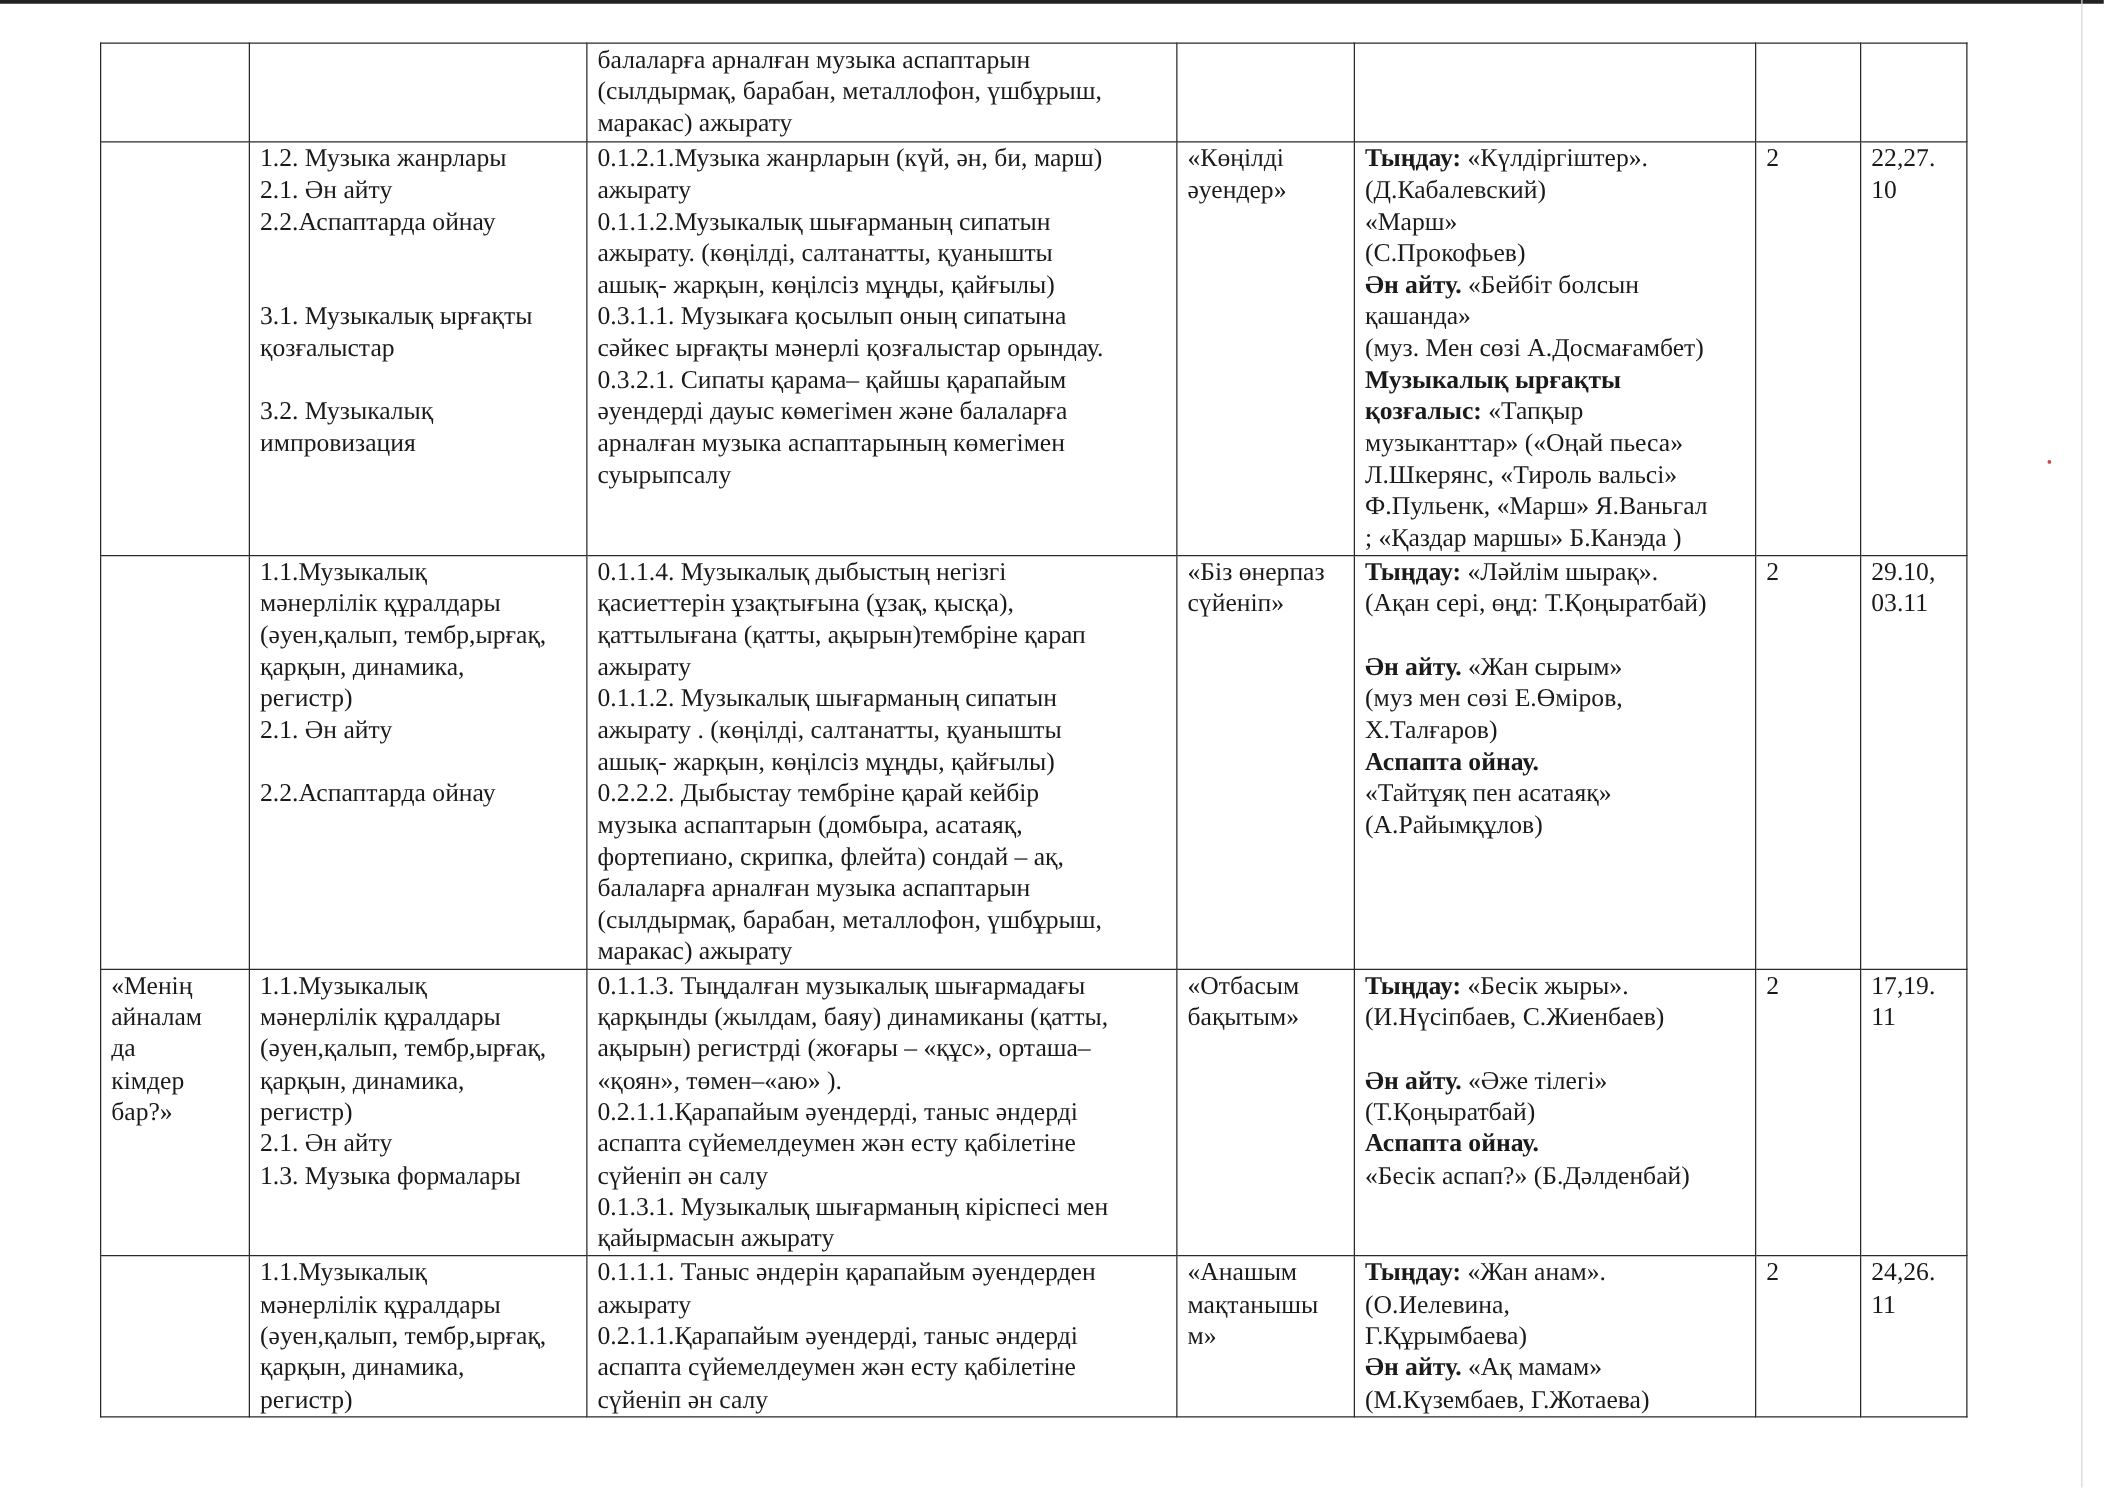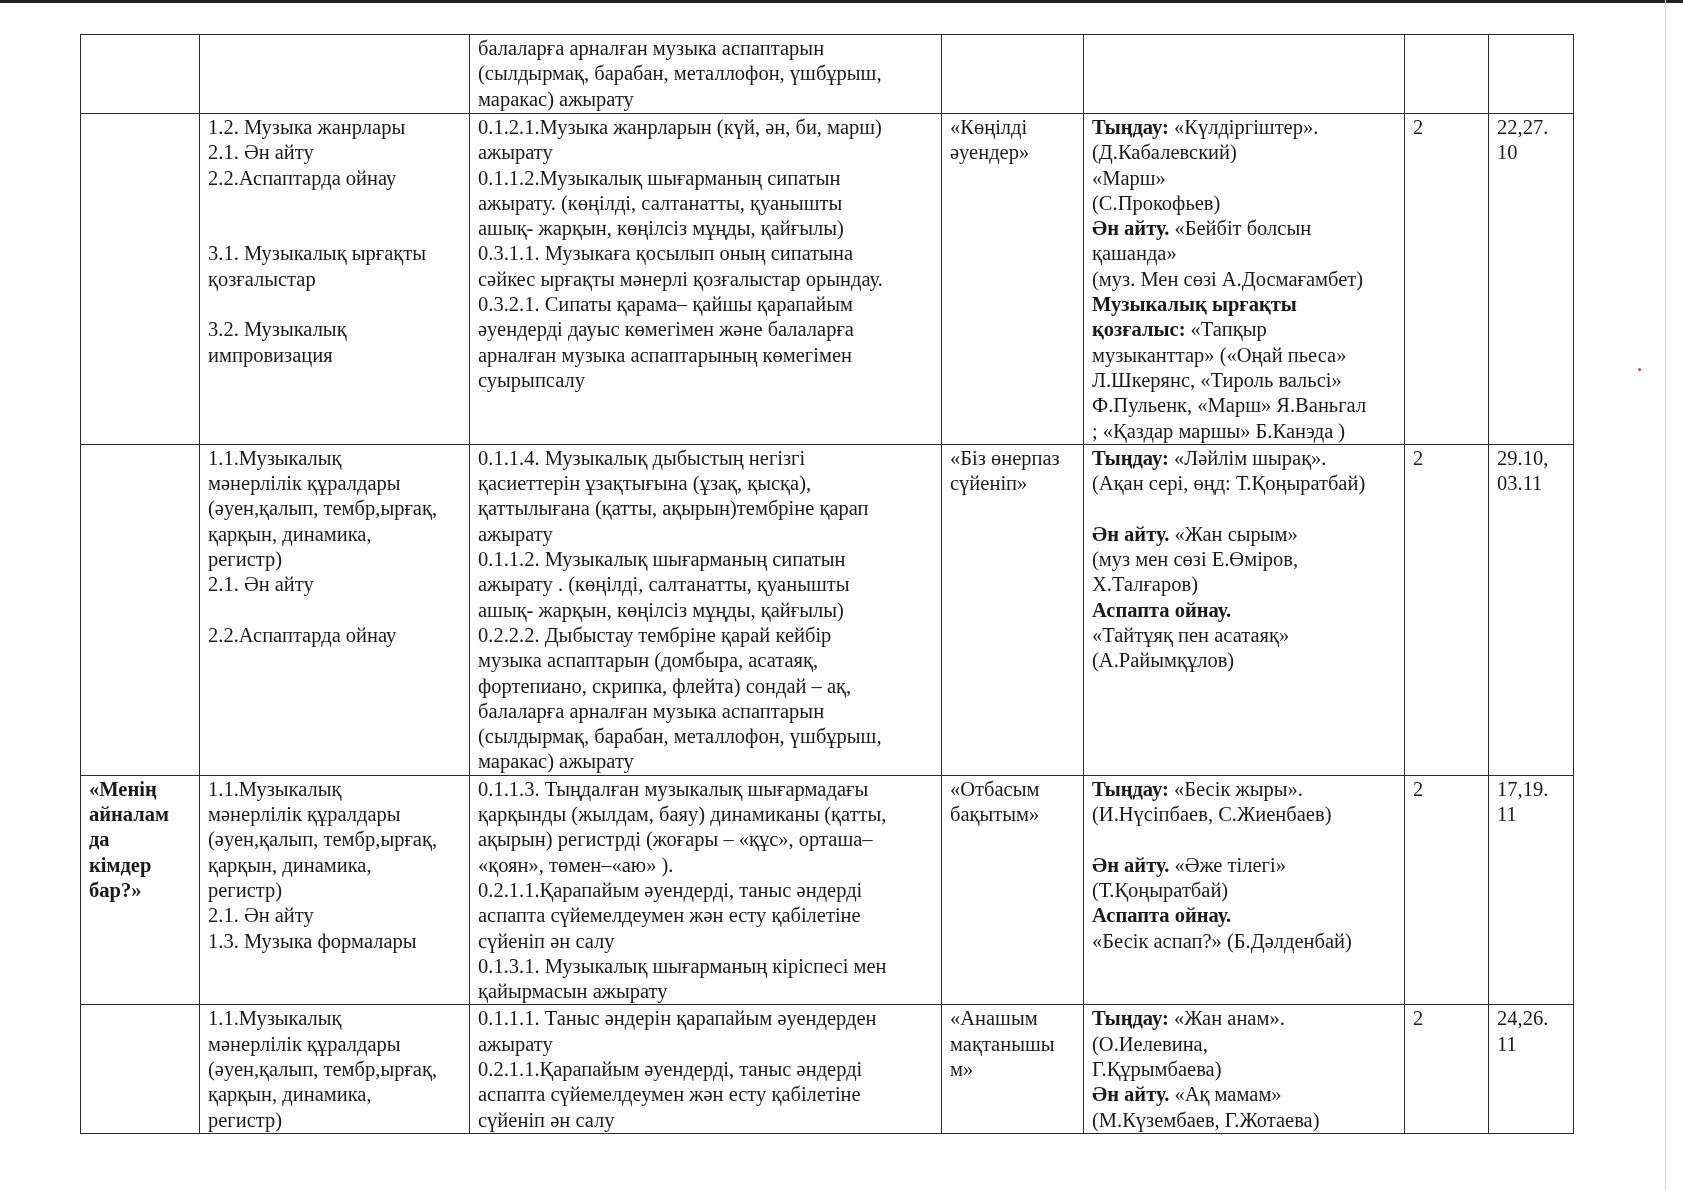--- a/index.html
+++ b/index.html
@@ -12,21 +12,21 @@
   .page-noise-dot { position: absolute; width: 3px; height: 3px; border-radius: 50%; background: #c44; }
   table.plan {
     position: absolute; left: 80px; top: 34px;
     border-collapse: collapse; table-layout: fixed; width: 1493px;
   }
   table.plan td {
     border: 1.5px solid #2a2a2a; vertical-align: top;
     font-size: 20.5px; line-height: 25.3px; padding: 1px 8px 0 8px;
     overflow: hidden; white-space: normal;
   }
-  td.c-section { font-weight: bold; }
+  td.c-section { font-weight: normal; }
   td.center-mid { vertical-align: middle; }
   .line { display: block; }
   .gap { display: block; height: 25.3px; }
   b { font-weight: bold; }
 </style>
 </head>
 <body>
 
 <div class="scan-top"></div>
 <div class="scan-right"></div>

